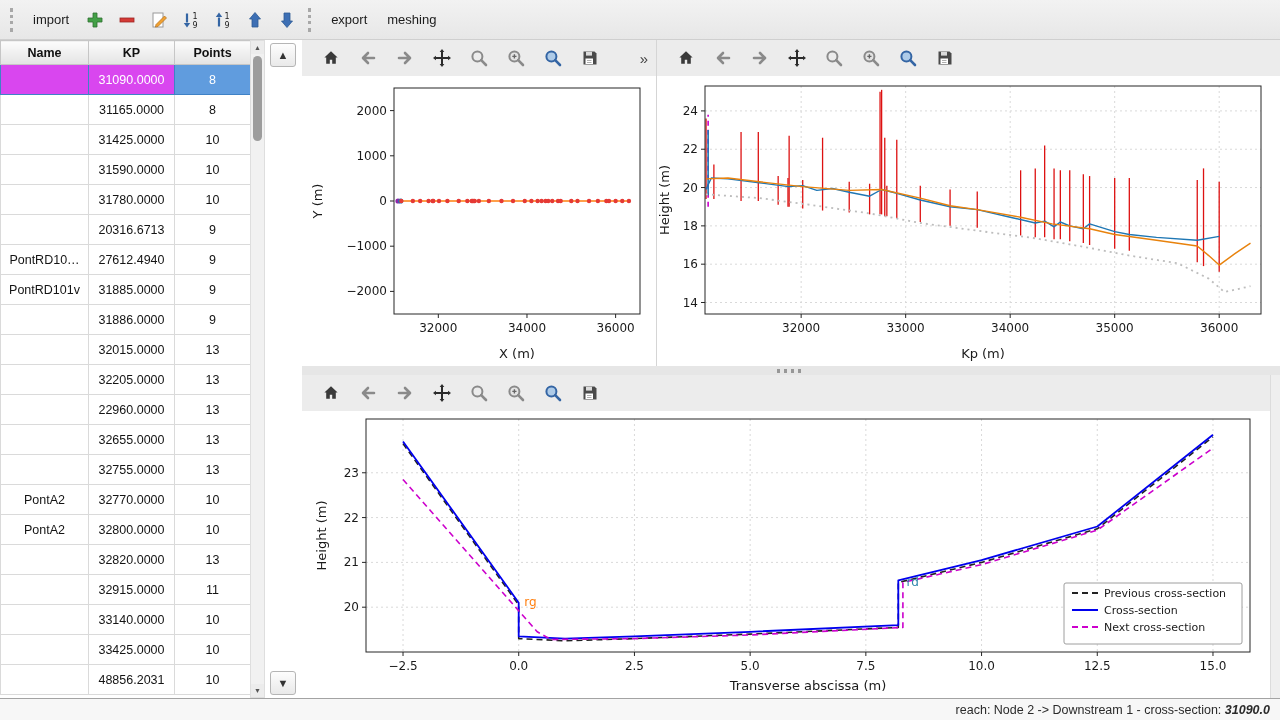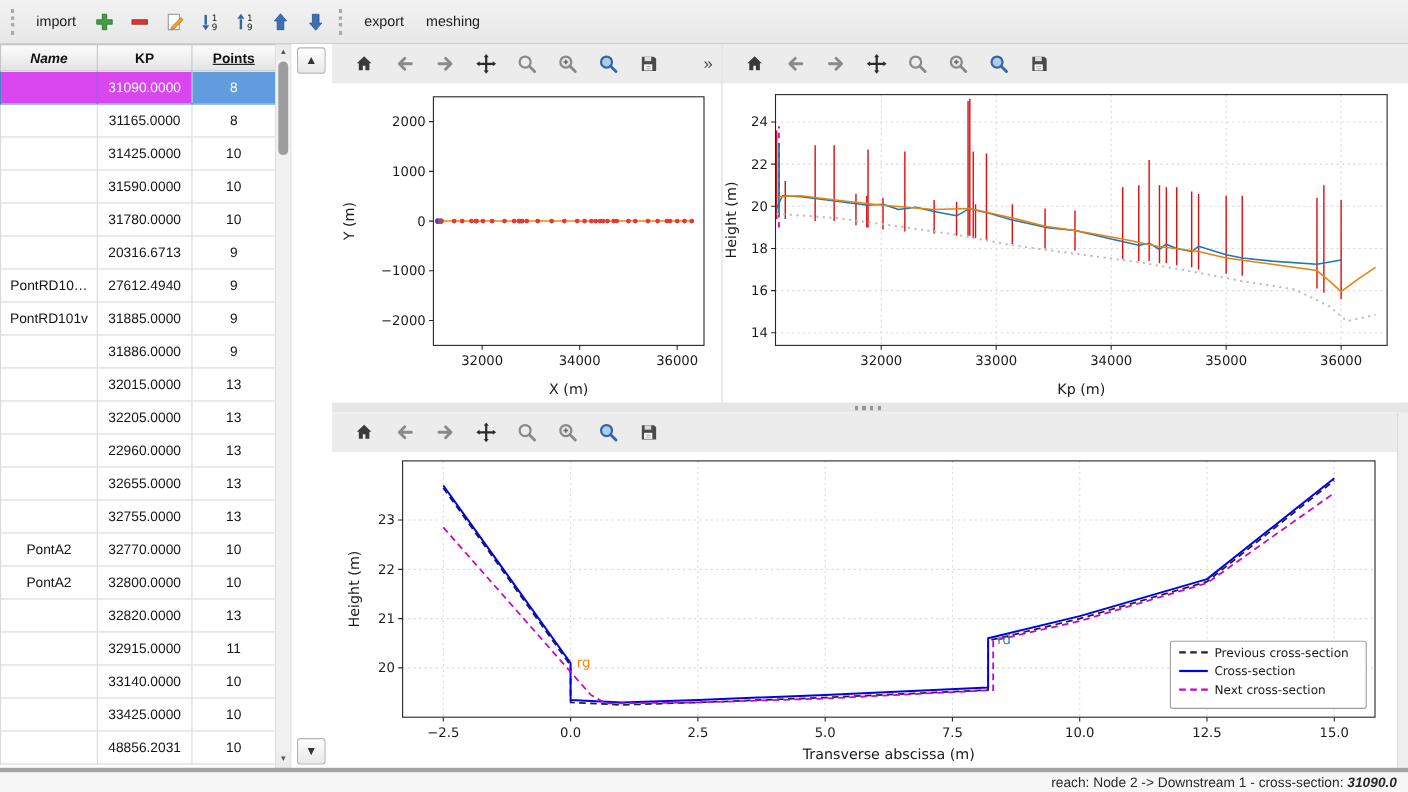--- a/index.html
+++ b/index.html
@@ -18,21 +18,21 @@
 
   
   .main { flex:1 1 auto; display:flex; min-height:0; }
 
   
   .left-panel { width:302px; flex:0 0 302px; display:flex; background:#fff; }
   .table-wrap { width:250px; overflow:hidden; }
   table { border-collapse:collapse; width:250px; table-layout:fixed; }
   th { background:linear-gradient(#fcfcfc,#e3e3e3); border:1px solid #c6c6c6;
     font-size:12.5px; font-weight:bold; height:24px; color:#111; }
-  th:nth-child(1){ width:88px;font-style:italic; } th:nth-child(2){ width:86px; } th:nth-child(3){ width:76px;text-decoration:underline; }
+  th:nth-child(1){ width:88px; } th:nth-child(2){ width:86px; } th:nth-child(3){ width:76px; }
   td { border:1px solid #dadada; height:30px; font-size:12.5px; text-align:center; color:#141414;
     overflow:hidden; text-overflow:ellipsis; white-space:nowrap; padding:0 3px; }
   tr.selected td { background:#d946ef; color:#fff; border-color:#3f82c6; }
   tr.selected td:last-child { background:#609cde; }
 
   .vscroll { width:15px; display:flex; flex-direction:column; background:#f1f1f1;
     border:1px solid #dedede; }
   .sb-btn { height:13px; display:flex; align-items:center; justify-content:center;
     font-size:7px; color:#555; background:#ececec; cursor:default; }
   .sb-track { flex:1; position:relative; }
@@ -64,21 +64,21 @@
   .right-strip { width:10px; flex:0 0 10px; background:#efefef; border-left:1px solid #dcdcdc; }
 
   svg.plot { background:#fff; display:block; }
   svg text { font-family:"DejaVu Sans", sans-serif; }
   .tick { font-size:12px; fill:#1a1a1a; }
   .axlabel { font-size:13px; fill:#1a1a1a; }
   .legend-text { font-size:11px; fill:#1a1a1a; }
   .ann { font-size:12px; }
 
   
-  .status-bar { height:22px; flex:0 0 22px; background:#f7f7f7; border-top:4px solid #a3a3a3;
+  .status-bar { height:22px; flex:0 0 22px; background:#f7f7f7; border-top:1px solid #a3a3a3;
     display:flex; align-items:center; justify-content:flex-end; padding-right:10px;
     font-size:12.5px; color:#2a2a2a; }
   .status-bar span { white-space:pre; }
   .status-bar .bold { font-weight:bold;font-style:italic; }
 </style>
 </head>
 <body>
 
 <div class="app">
 

